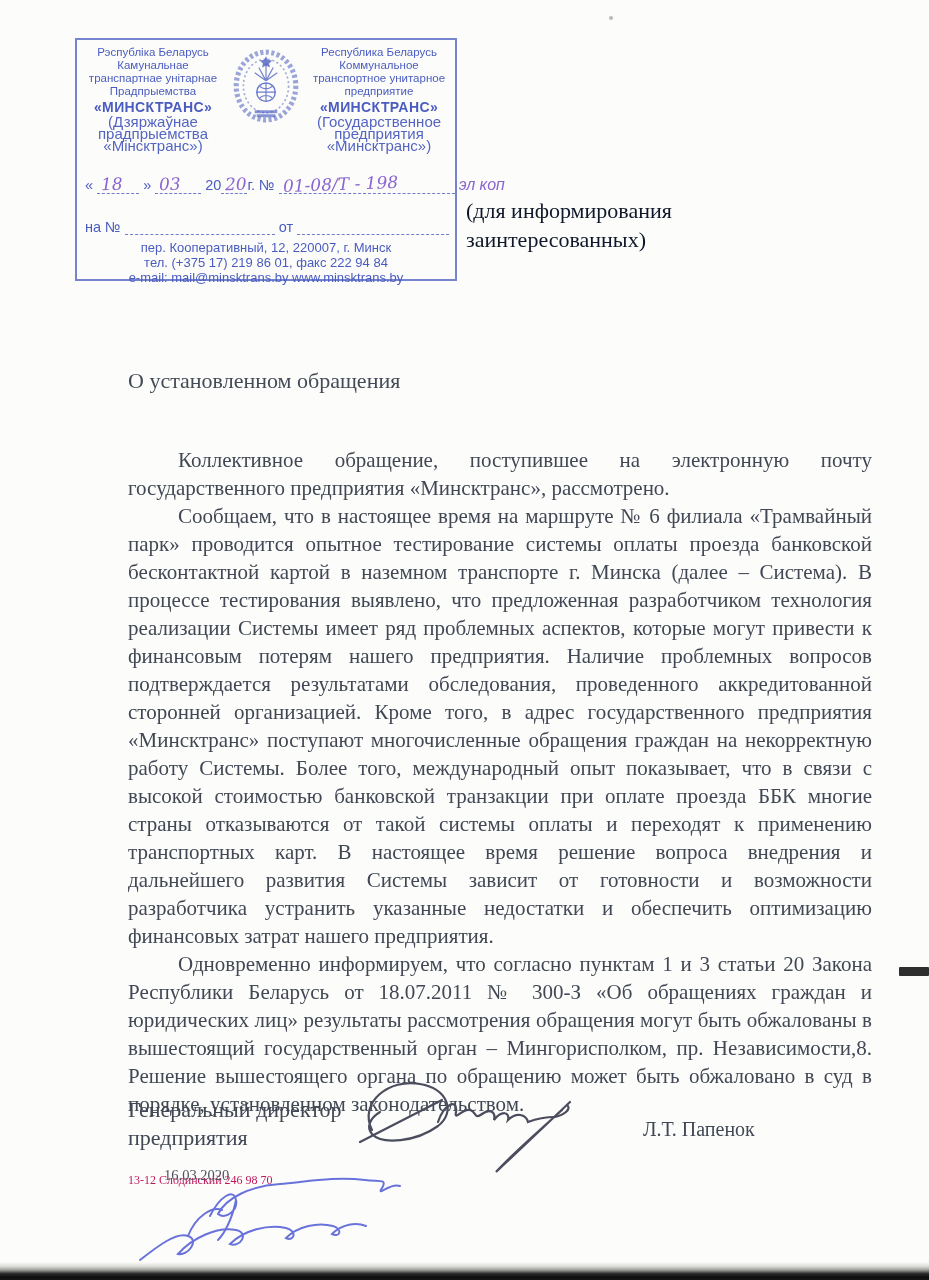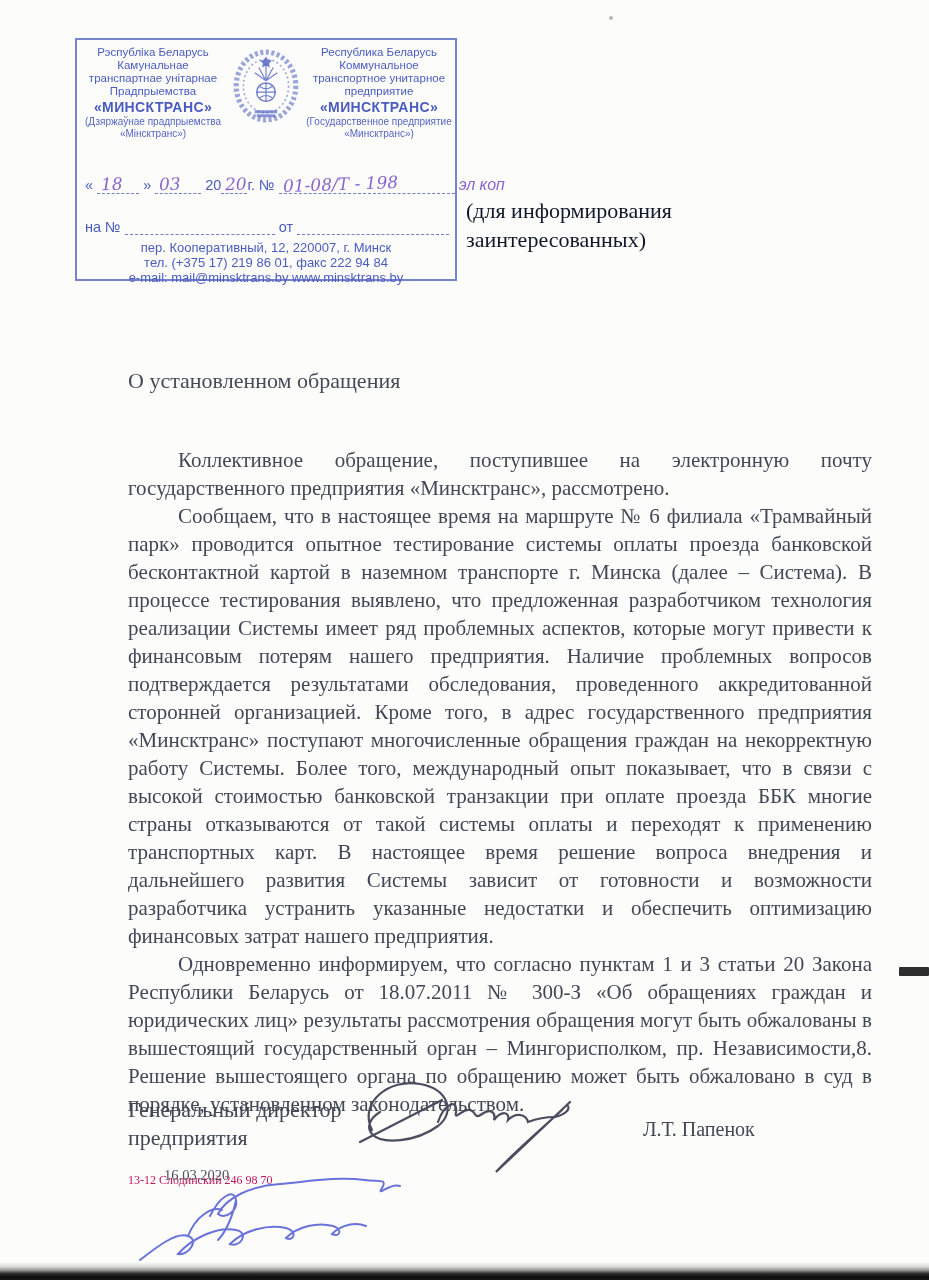--- a/index.html
+++ b/index.html
@@ -13,21 +13,21 @@
     position:absolute; left:75px; top:38px; width:382px; height:243px;
     border:2px solid rgba(74,92,192,0.75);
     color:#4a5cc0; font-family:"Liberation Sans", sans-serif;
     box-sizing:border-box;
     padding-left:40px;
   }
   .stamp-cols{ position:absolute; left:0; top:6px; width:100%; display:flex; justify-content:space-between; }
   .stamp-col{ width:152px; text-align:center; font-size:11.5px; line-height:13px; }
   .stamp-col .top{ white-space:pre-line; }
   .stamp-col .name{ display:block; font-weight:bold; font-size:14px; letter-spacing:.4px; margin:3px 0 2px; }
-  .stamp-col .sub{ white-space:pre-line; font-size:10px; line-height:12px; opacity:.95; }
+  .stamp-col .sub{ white-space:pre-line; font-size:15px; line-height:12px; opacity:.95; }
   .stamp-emblem{ width:74px; height:76px; flex:0 0 auto; margin-top:2px; }
   .stamp-dateline{
     position:absolute; left:8px; top:136px; width:420px;
     font-size:14.5px; white-space:nowrap;
   }
   .blank{ display:inline-block; border-bottom:1.6px dashed rgba(74,92,192,0.8); position:relative; height:16px; vertical-align:bottom; }
   .hw{
     font-family:"DejaVu Serif", serif; font-style:italic;
     color:#8a64cf; font-size:17px; transform:rotate(-2deg);
     position:absolute; left:4px; bottom:-1px; white-space:nowrap;
@@ -87,21 +87,21 @@
         <path d="M36,32 L29,19 M36,32 L36,15 M36,32 L43,19 M36,32 L25,24 M36,32 L47,24" stroke-width="1.2" opacity="0.75"></path>
         <path d="M36,8 l1.8,3.8 4.2,.4 -3,2.8 .8,4 -3.8,-2 -3.8,2 .8,-4 -3,-2.8 4.2,-.4 z" fill="#4a5cc0" stroke="none" opacity="0.8"></path>
         <path d="M25,62 h22 M27,66 h18" stroke-width="3" opacity="0.65"></path>
       </svg>
       <div class="stamp-col">
         <div class="top">Республика Беларусь
 Коммунальное
 транспортное унитарное
 предприятие</div>
         <span class="name">«МИНСКТРАНС»</span>
-        <div class="sub">(Государственное предприятие
+        <div class="sub">(Государственное предприятия
 «Минсктранс»)</div>
       </div>
     </div>
 
     <div class="stamp-dateline">
       <span>«</span>
       <span class="blank" style="width:42px">
         <span class="hw">18</span>
       </span>
       <span>»</span>

